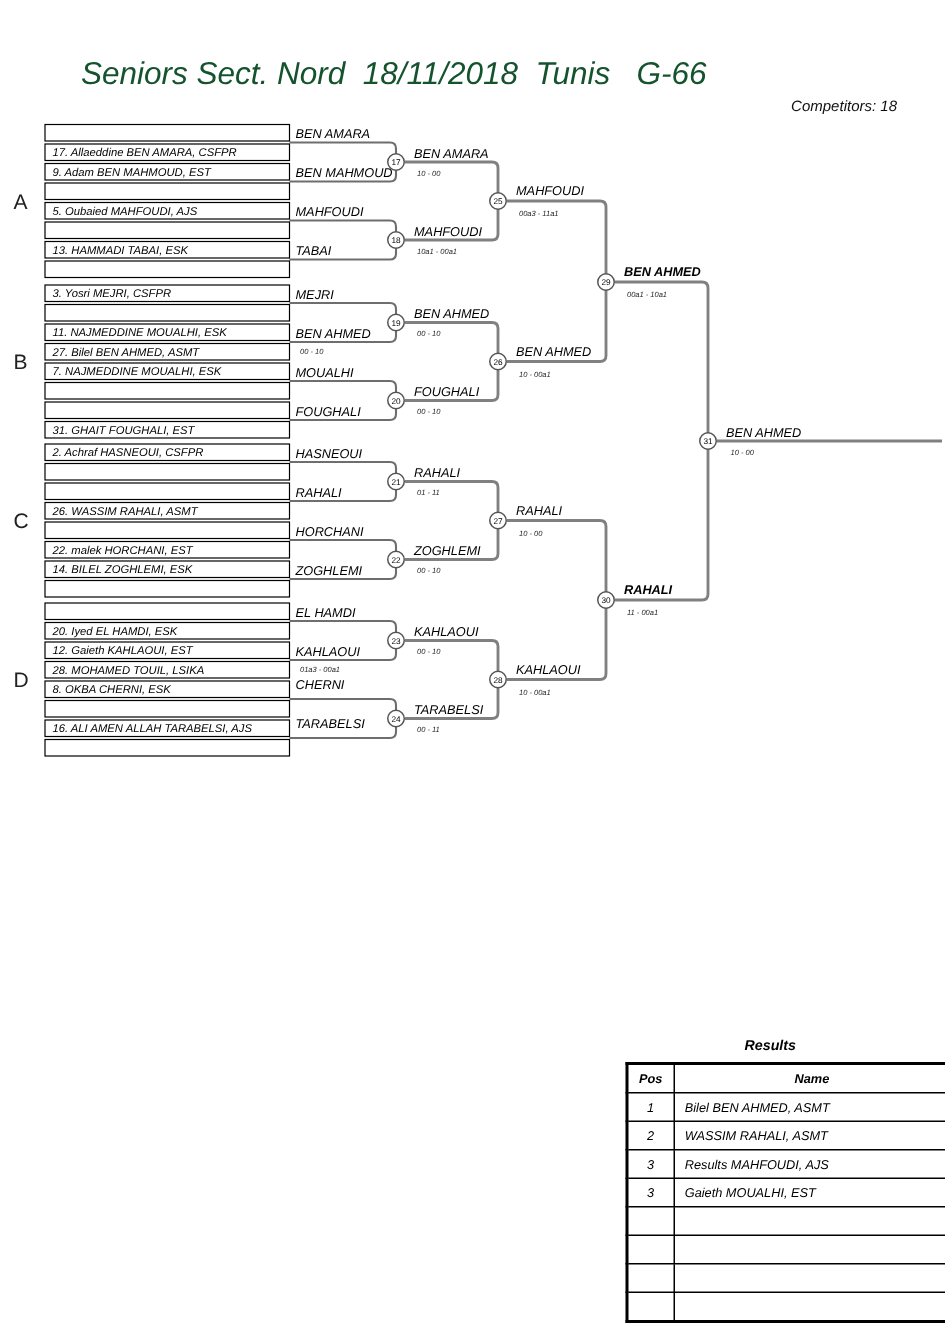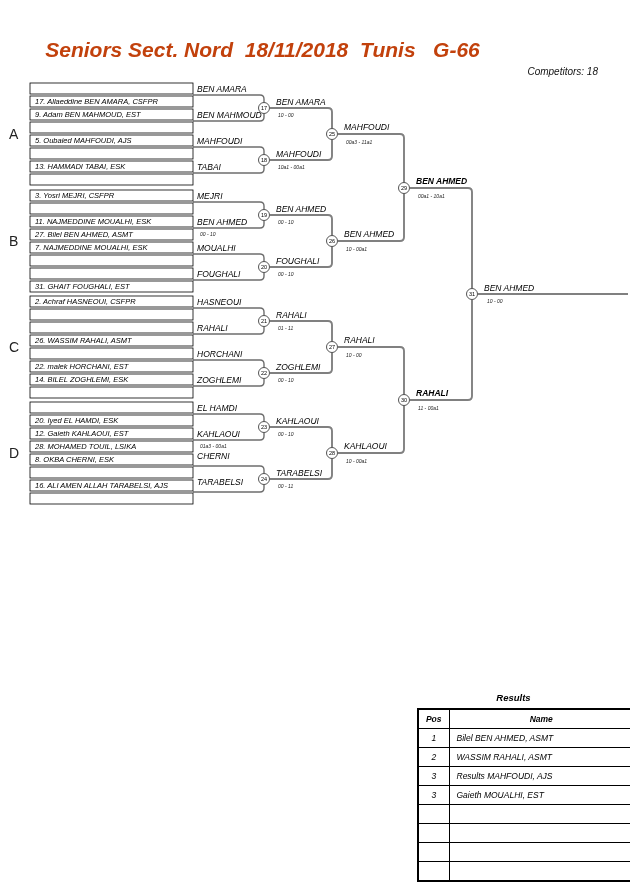--- a/index.html
+++ b/index.html
@@ -2,21 +2,21 @@
 <html><head>
 <meta charset="utf-8">
 <style>
   html,body{margin:0;padding:0;}
   body{
     width:630px;height:891px;background:#ffffff;position:relative;overflow:hidden;
     font-family:"Liberation Sans",sans-serif;color:#000;
   }
   .title{
     position:absolute;top:38px;left:0;width:525px;text-align:center;
-    font-size:21px;font-weight:bold;font-style:italic;white-space:pre;color:#c2410c;
+    font-size:21px;font-weight:normal;font-style:italic;white-space:pre;color:#14532d;
   }
   .competitors{
     position:absolute;top:66px;right:32px;font-size:10px;font-style:italic;color:#111;
   }
   svg.bracket{position:absolute;top:0;left:0;}
   svg text{fill:#000;font-style:italic;font-family:"Liberation Sans",sans-serif;}
   .ebox{fill:#ffffff;stroke:#000000;stroke-width:0.8;}
   .entry{font-size:7.5px;}
   .slot{font-size:8.5px;}
   .win{font-size:8.5px;}

